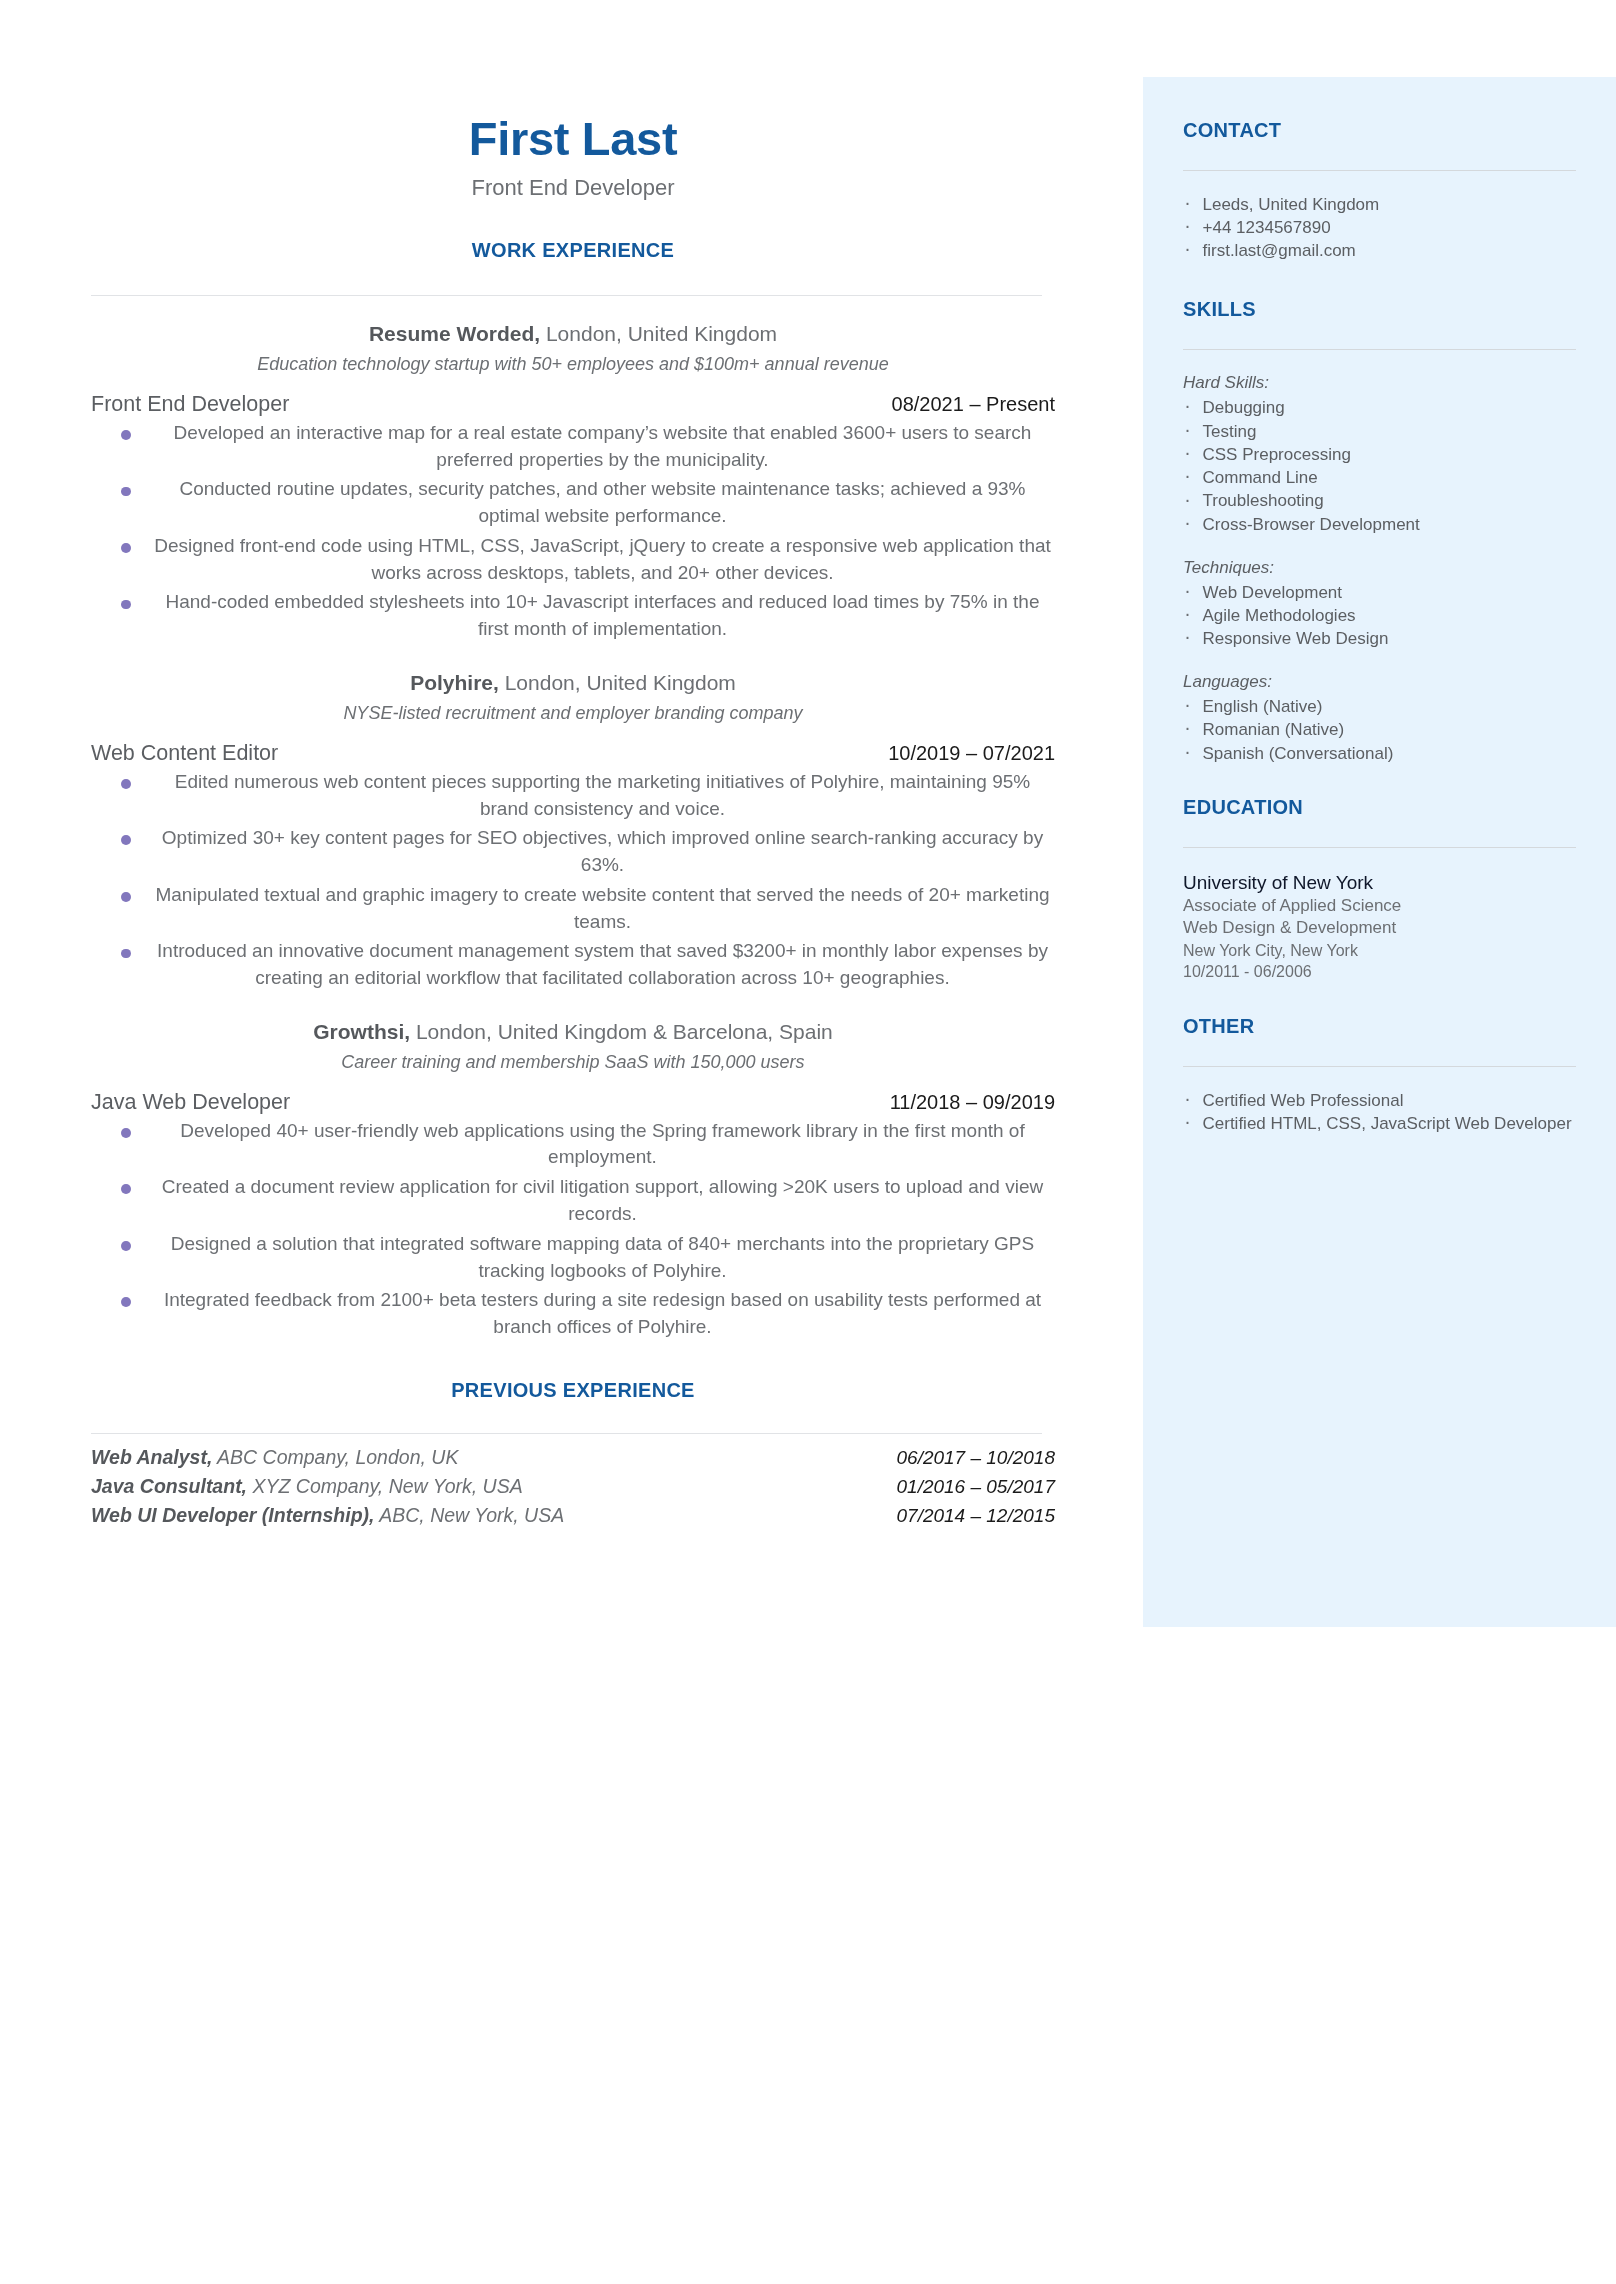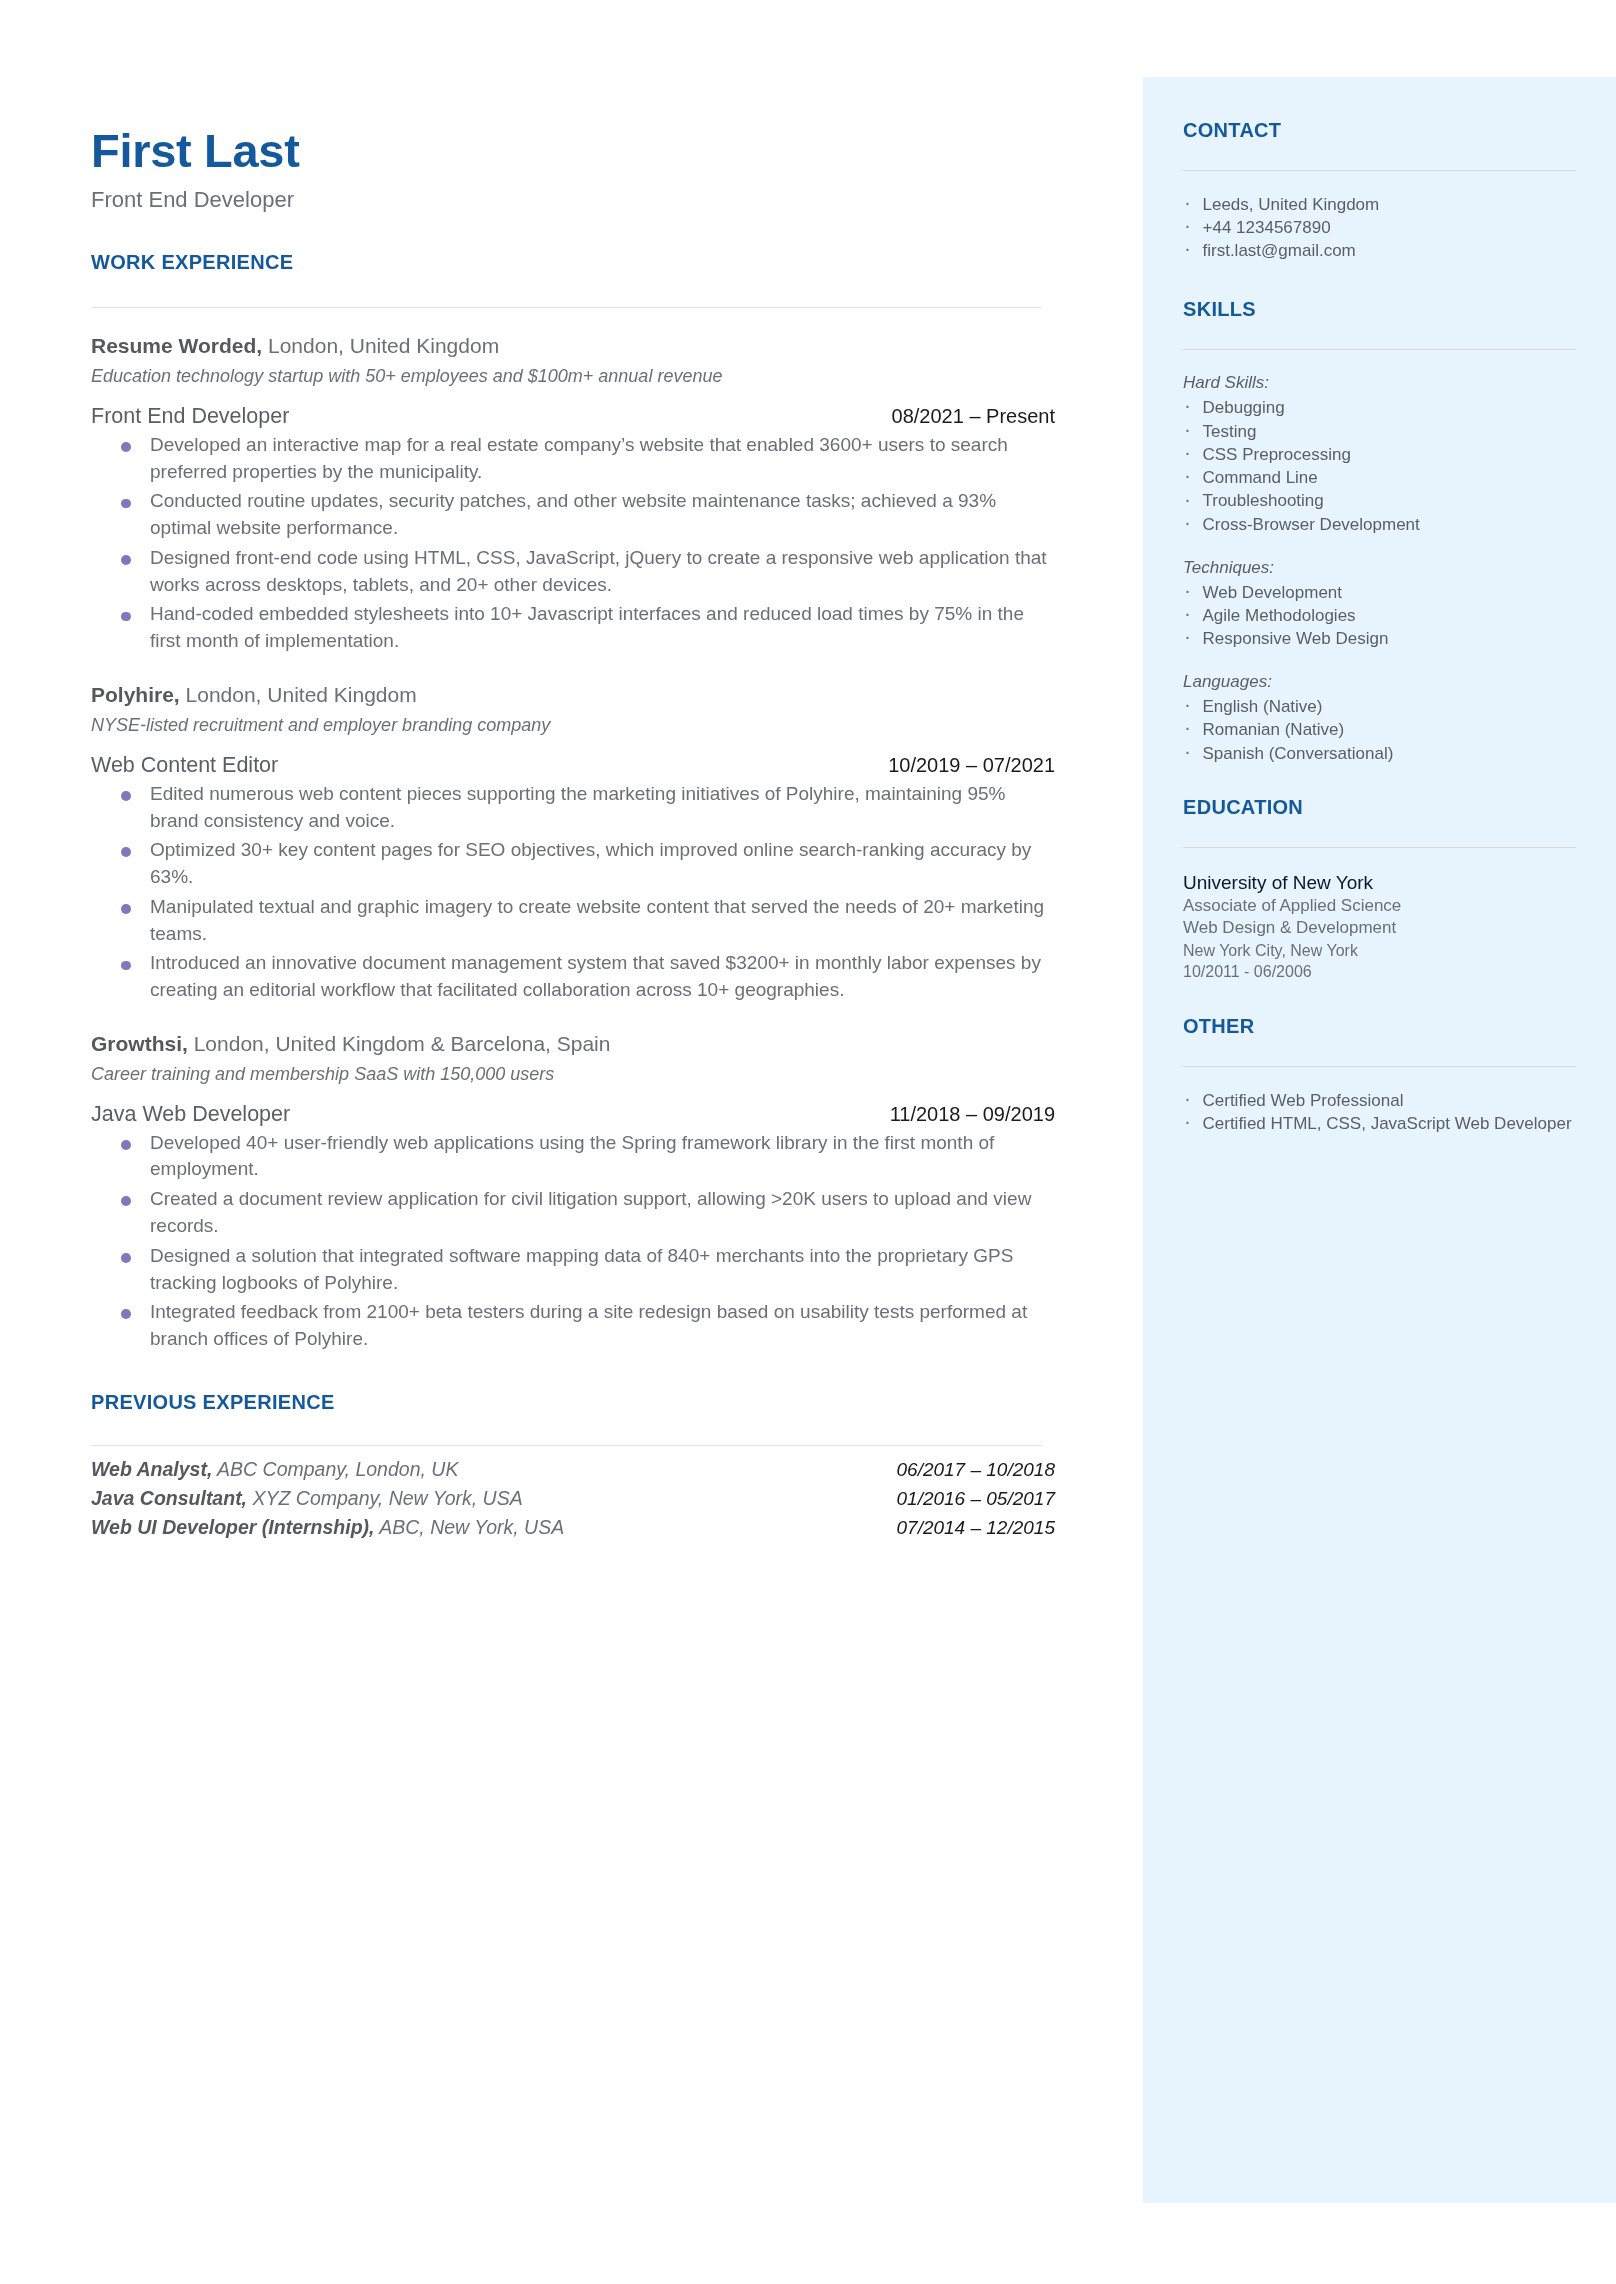--- a/index.html
+++ b/index.html
@@ -21,21 +21,21 @@
     inset: 0;
     background: #ffffff;
   }
 
   
   .sidebar {
     position: absolute;
     left: 1143px;
     top: 77px;
     width: 473px;
-    height: 2126px;
+    height: 1550px;
     background: #E7F3FD;
     box-sizing: border-box;
     padding: 42px 40px 0 40px;
   }
 
   .side-heading {
     color: #13599C;
     font-size: 20px;
     font-weight: bold;
     letter-spacing: 0.3px;
@@ -100,22 +100,23 @@
     color: #6c6f73;
     font-size: 16px;
     line-height: 1.34;
     font-weight: 300;
   }
 
   
   .main {
     position: absolute;
     left: 91px;
-    top: 16px;
+    top: 4px;
     width: 964px;
+    text-align: center;
   }
 
   .name {
     color: #13599C;
     font-size: 47px;
     font-weight: bold;
     letter-spacing: -0.3px;
     margin: 0;
     padding-top: 111px;
     line-height: 1.0;

